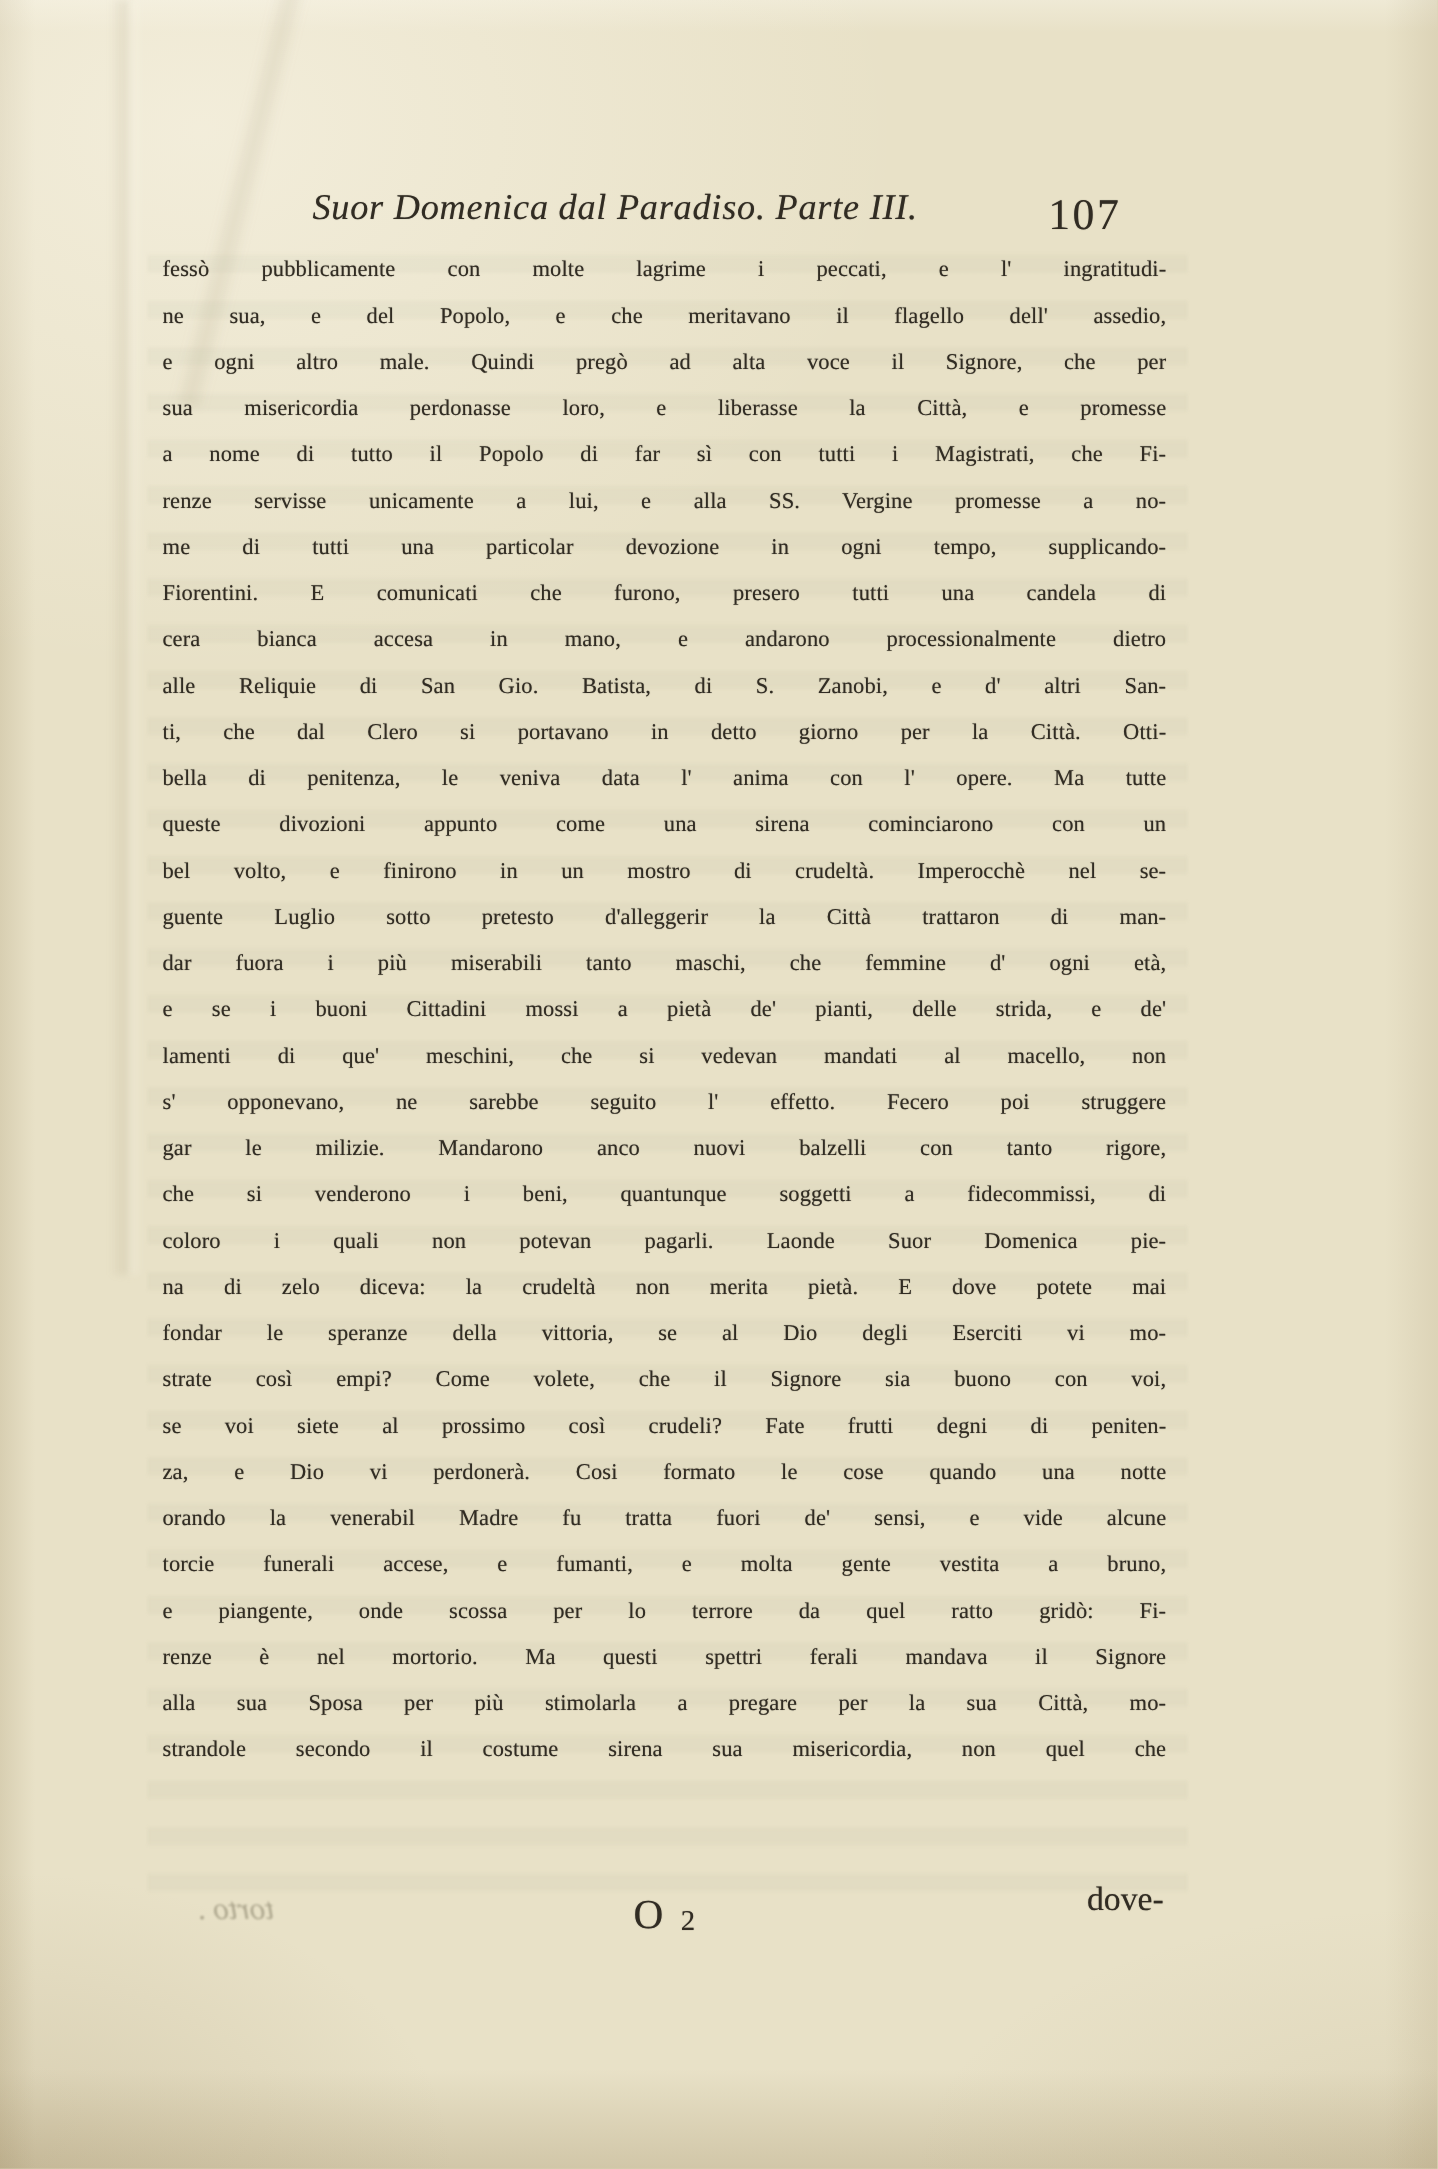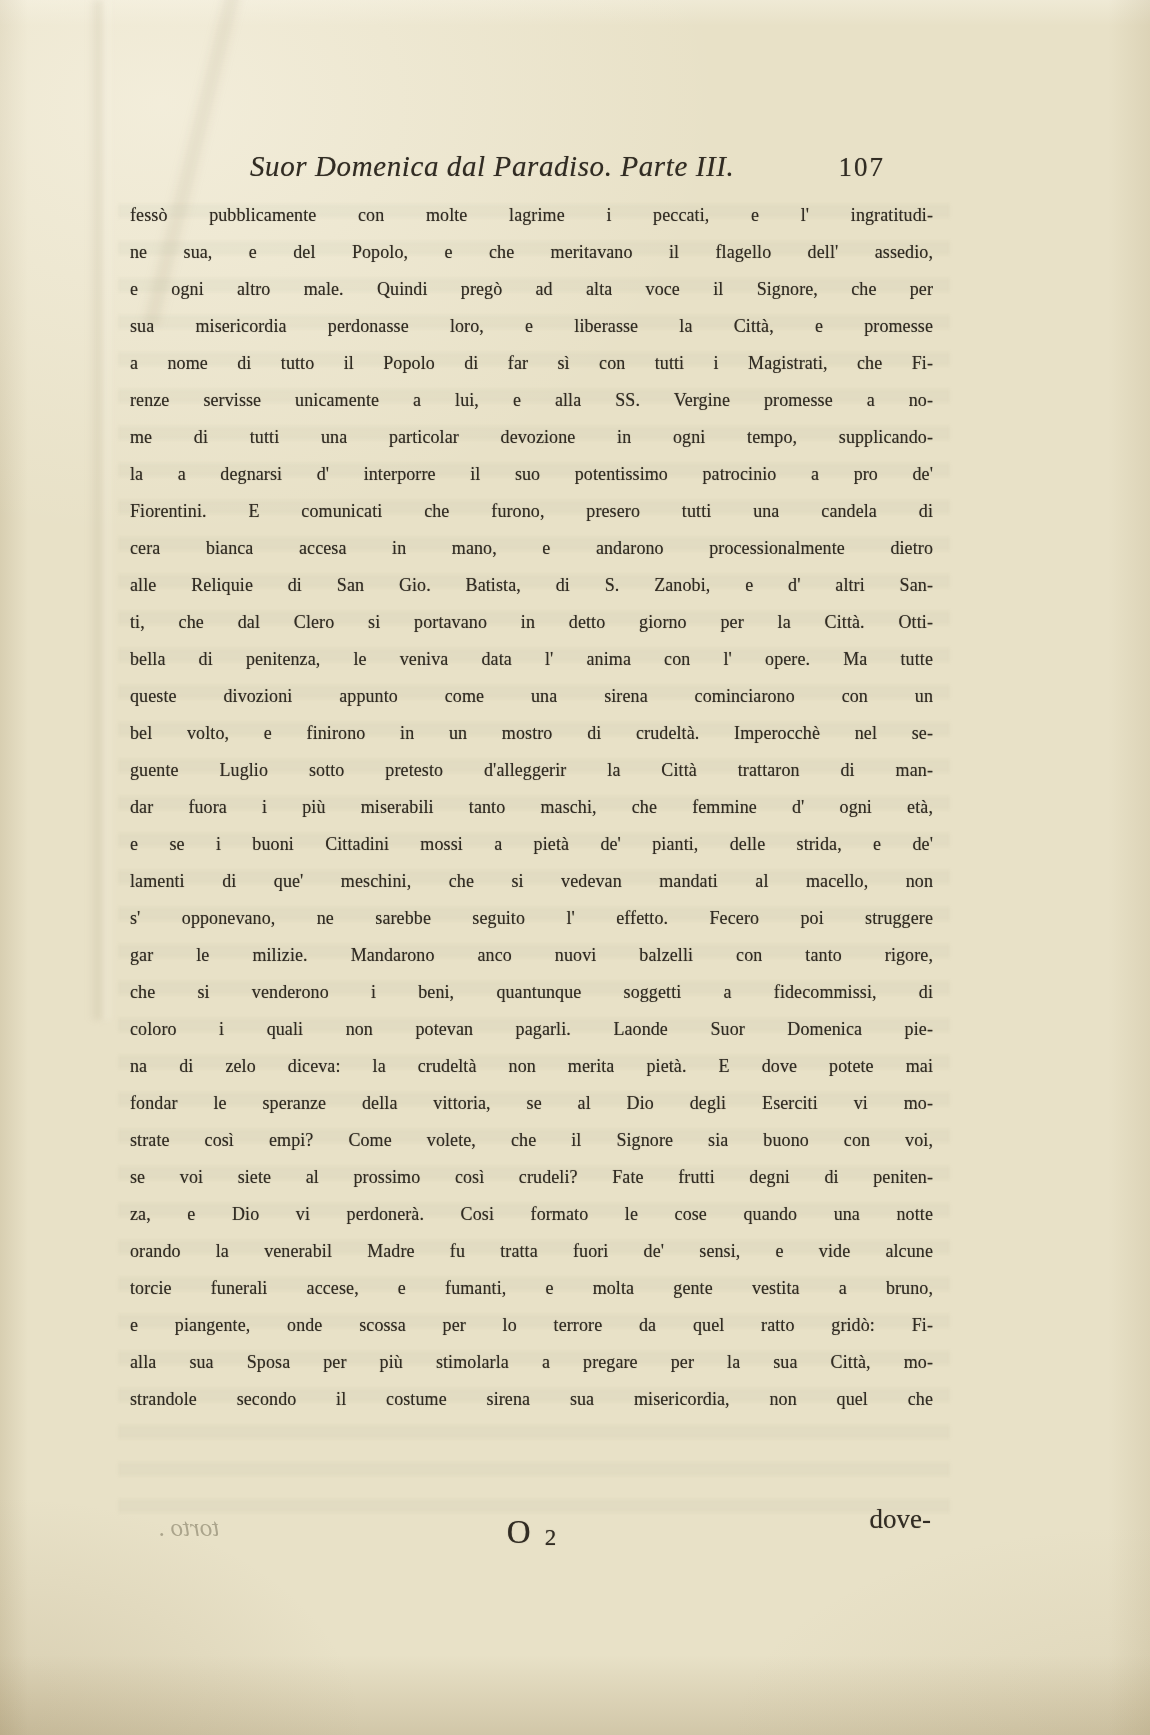--- a/index.html
+++ b/index.html
@@ -49,22 +49,22 @@
   .running-header{
     position:absolute;left:130px;top:150px;width:803px;height:46px;
   }
   .header-title{
     position:absolute;left:120px;top:0;
     font-style:italic;font-size:29px;letter-spacing:0.6px;
     white-space:nowrap;
     text-shadow:0 0 0.8px rgba(49,44,35,0.5);
   }
   .page-number{
-    position:absolute;right:48px;top:2px;
-    font-size:27px;letter-spacing:2px;
+    position:absolute;right:36px;top:2px;
+    font-size:35px;letter-spacing:2px;
     text-shadow:0 0 0.8px rgba(49,44,35,0.5);
   }
   .body-text{
     position:absolute;left:130px;top:197px;width:803px;
   }
   .body-text .line{
     height:37px;line-height:37px;
     font-size:18px;
     letter-spacing:0.1px;
     white-space:nowrap;
@@ -113,21 +113,20 @@
 
   <main class="body-text">
 
   <div class="line">fessò pubblicamente con molte lagrime i peccati, e l' ingratitudi-</div>
       <div class="line">ne sua, e del Popolo, e che meritavano il flagello dell' assedio,</div>
       <div class="line">e ogni altro male. Quindi pregò ad alta voce il Signore, che per</div>
       <div class="line">sua misericordia perdonasse loro, e liberasse la Città, e promesse</div>
       <div class="line">a nome di tutto il Popolo di far sì con tutti i Magistrati, che Fi-</div>
       <div class="line">renze servisse unicamente a lui, e alla SS. Vergine promesse a no-</div>
       <div class="line">me di tutti una particolar devozione in ogni tempo, supplicando-</div>
-      <div class="line">la a degnarsi d' interporre il suo potentissimo patrocinio a pro de'</div>
       <div class="line">Fiorentini. E comunicati che furono, presero tutti una candela di</div>
       <div class="line">cera bianca accesa in mano, e andarono processionalmente dietro</div>
       <div class="line">alle Reliquie di San Gio. Batista, di S. Zanobi, e d' altri San-</div>
       <div class="line">ti, che dal Clero si portavano in detto giorno per la Città. Otti-</div>
       <div class="line">bella di penitenza, le veniva data l' anima con l' opere. Ma tutte</div>
       <div class="line">queste divozioni appunto come una sirena cominciarono con un</div>
       <div class="line">bel volto, e finirono in un mostro di crudeltà. Imperocchè nel se-</div>
       <div class="line">guente Luglio sotto pretesto d'alleggerir la Città trattaron di man-</div>
       <div class="line">dar fuora i più miserabili tanto maschi, che femmine d' ogni età,</div>
       <div class="line">e se i buoni Cittadini mossi a pietà de' pianti, delle strida, e de'</div>
@@ -137,20 +136,21 @@
       <div class="line">che si venderono i beni, quantunque soggetti a fidecommissi, di</div>
       <div class="line">coloro i quali non potevan pagarli. Laonde Suor Domenica pie-</div>
       <div class="line">na di zelo diceva: la crudeltà non merita pietà. E dove potete mai</div>
       <div class="line">fondar le speranze della vittoria, se al Dio degli Eserciti vi mo-</div>
       <div class="line">strate così empi? Come volete, che il Signore sia buono con voi,</div>
       <div class="line">se voi siete al prossimo così crudeli? Fate frutti degni di peniten-</div>
       <div class="line">za, e Dio vi perdonerà. Cosi formato le cose quando una notte</div>
       <div class="line">orando la venerabil Madre fu tratta fuori de' sensi, e vide alcune</div>
       <div class="line">torcie funerali accese, e fumanti, e molta gente vestita a bruno,</div>
       <div class="line">e piangente, onde scossa per lo terrore da quel ratto gridò: Fi-</div>
+      <div class="line">renze è nel mortorio. Ma questi spettri ferali mandava il Signore</div>
       <div class="line">alla sua Sposa per più stimolarla a pregare per la sua Città, mo-</div>
       <div class="line">strandole secondo il costume sirena sua misericordia, non quel che</div>
     </main>
 
   <footer class="page-footer">
     <span class="ghost">torto .</span>
     <span class="signature"><span class="sig-letter">O</span><span class="sig-num">2</span></span>
     <span class="catchword">dove-</span>
   </footer>
 

